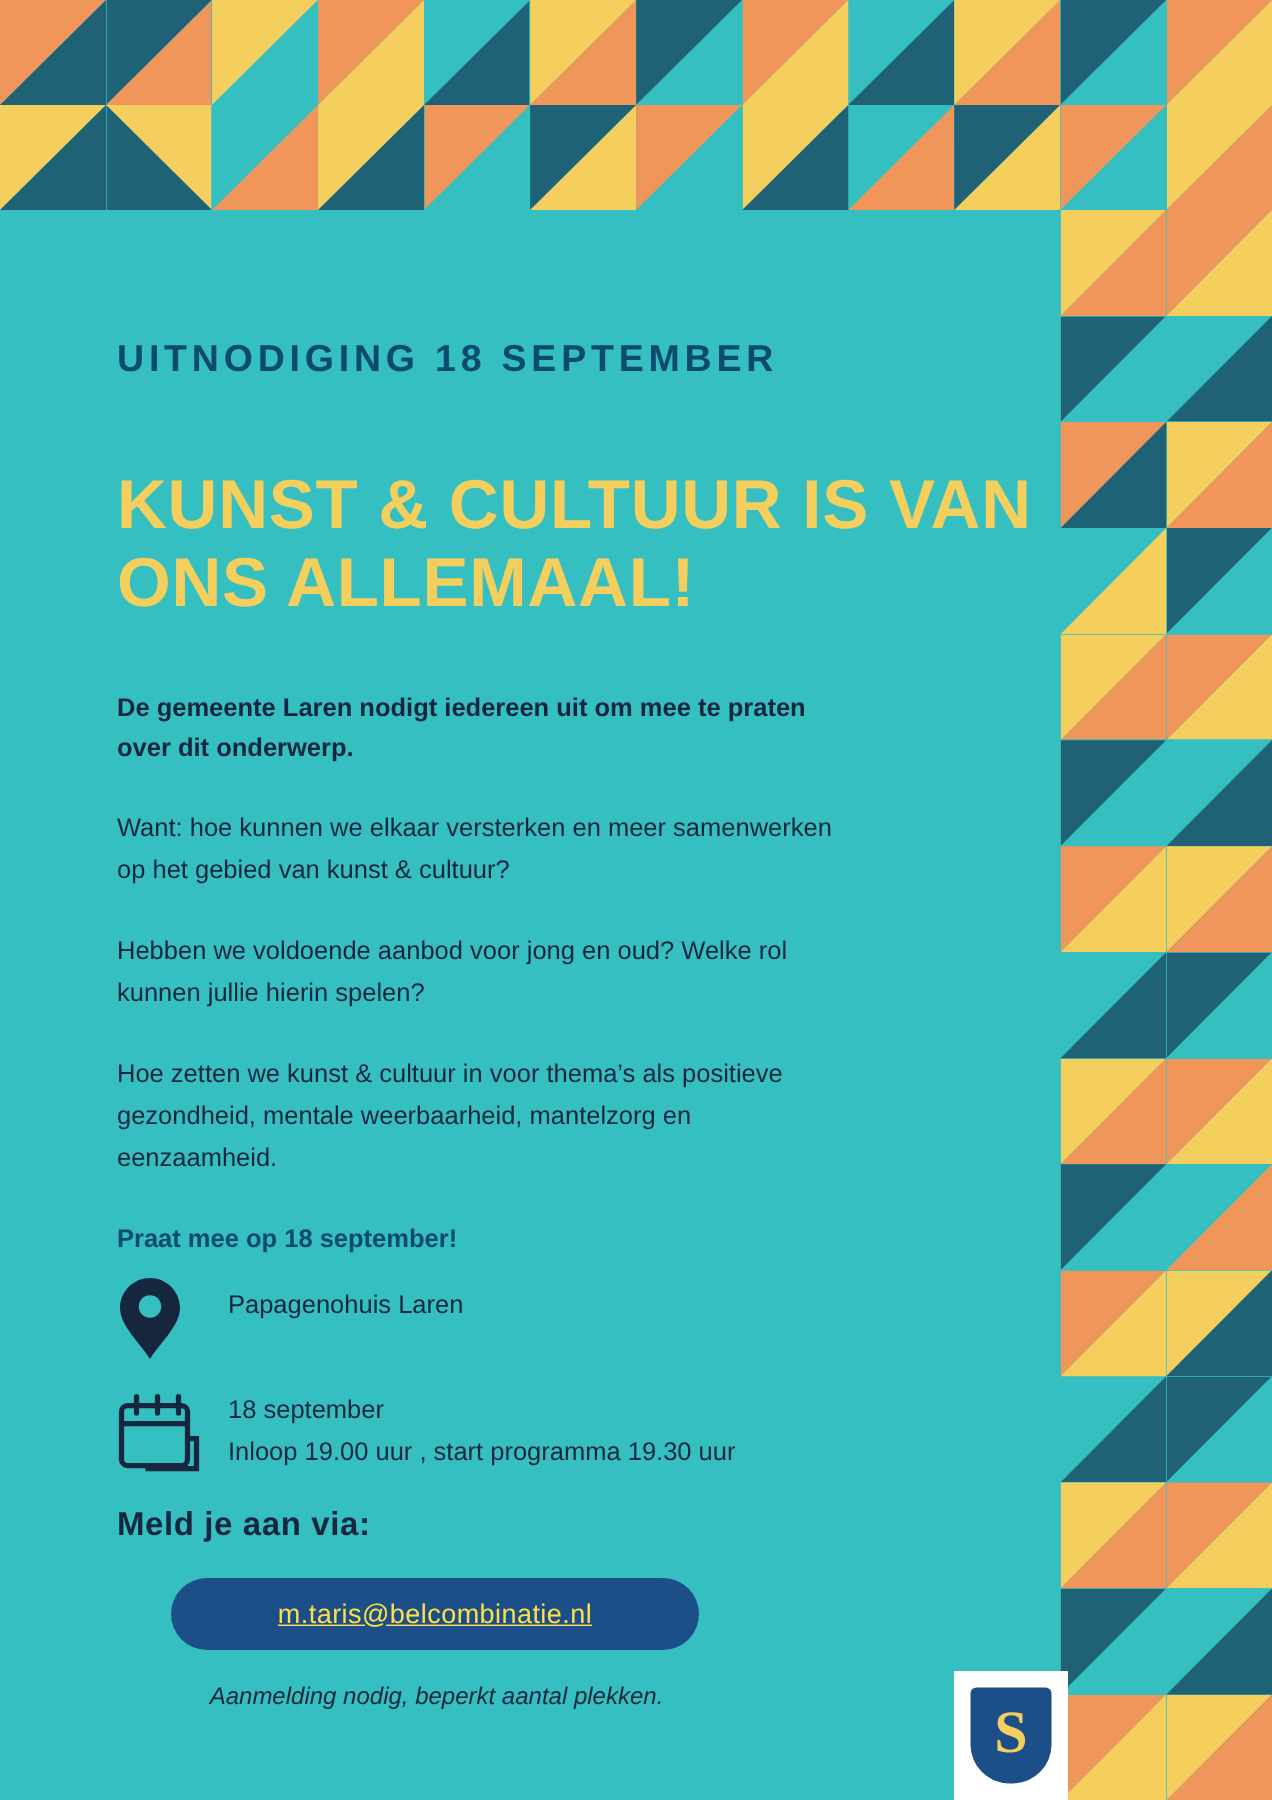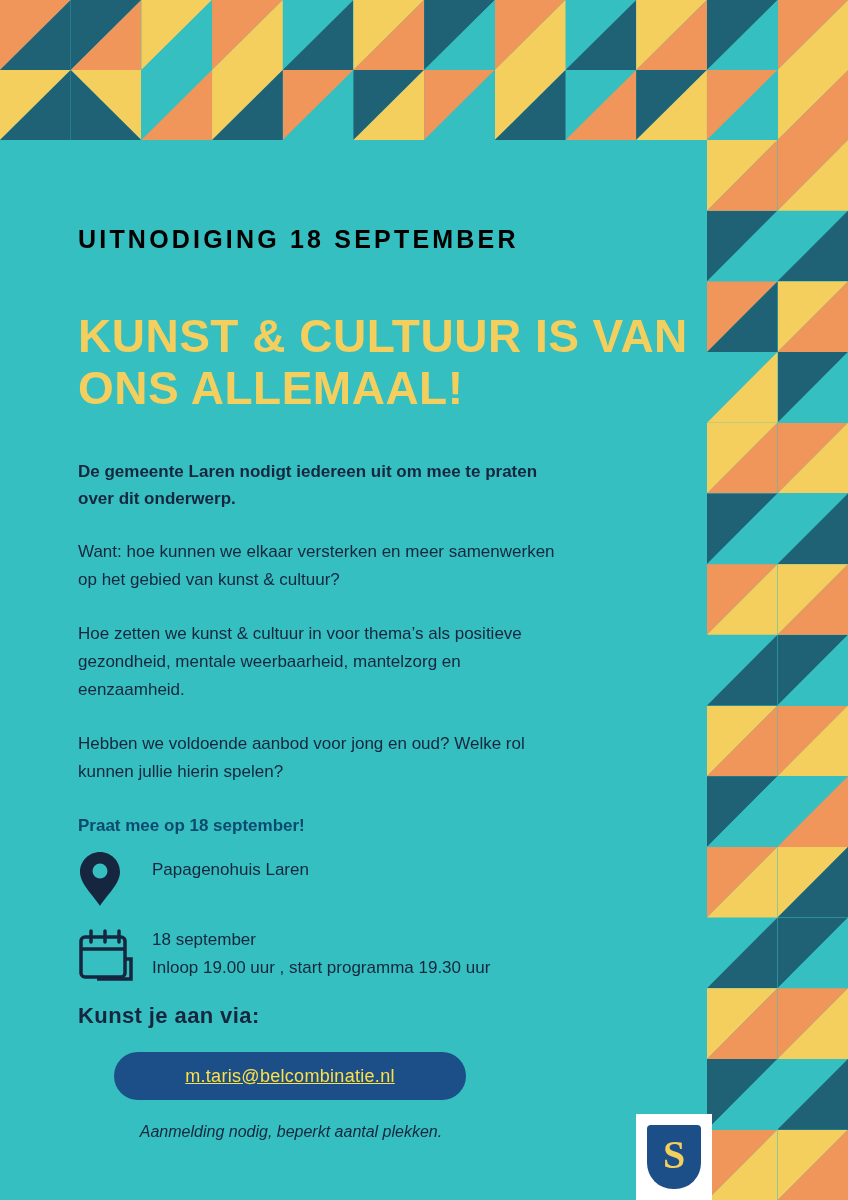--- a/index.html
+++ b/index.html
@@ -63,21 +63,21 @@
     left: 78px;
     top: 0;
     width: 600px;
     height: 1200px;
   }
 
   .kicker {
     position: absolute;
     top: 225px;
     left: 0;
-    color: #000000;
+    color: #0c4a6e;
     font-size: 25px;
     font-weight: bold;
     letter-spacing: 3.2px;
   }
 
   .headline {
     position: absolute;
     top: 310px;
     left: 0;
     color: #f4cf5e;
@@ -459,22 +459,22 @@
 
   <div class="content">
 
     <div class="kicker">UITNODIGING 18 SEPTEMBER</div>
 
     <div class="headline">Kunst &amp; cultuur is van ons allemaal!</div>
 
     <div class="body-block">
       <p class="p-bold">De gemeente Laren nodigt iedereen uit om mee te praten over dit onderwerp.</p>
       <p class="p-reg">Want: hoe kunnen we elkaar versterken en meer samenwerken op het gebied van kunst &amp; cultuur?</p>
+      <p class="p-reg">Hebben we voldoende aanbod voor jong en oud? Welke rol kunnen jullie hierin spelen?</p>
       <p class="p-reg">Hoe zetten we kunst &amp; cultuur in voor thema’s als positieve gezondheid, mentale weerbaarheid, mantelzorg en eenzaamheid.</p>
-      <p class="p-reg">Hebben we voldoende aanbod voor jong en oud? Welke rol kunnen jullie hierin spelen?</p>
       <p class="p-cta">Praat mee op 18 september!</p>
     </div>
 
     <div class="details">
 
       <div class="detail-row">
         <div class="detail-icon">
           <svg width="44" height="58" viewBox="0 0 44 58">
             <path d="M22 2 C11 2 2 11 2 22 C2 34 16 46 22 56 C28 46 42 34 42 22 C42 11 33 2 22 2 Z" fill="#16263f"></path>
             <circle cx="22" cy="21" r="7.5" fill="#35bfc0"></circle>
@@ -495,21 +495,21 @@
           </svg>
         </div>
         <div>
           <div class="detail-text" style="padding-top:0">18 september</div>
           <div class="detail-text" style="padding-top:0">Inloop 19.00 uur , start programma 19.30 uur</div>
         </div>
       </div>
 
     </div>
 
-    <div class="signup-title">Kunst je aan via:</div>
+    <div class="signup-title">Meld je aan via:</div>
 
     <a class="email-pill" href="#">
       <span>m.taris@belcombinatie.nl</span>
     </a>
 
     <div class="note">Aanmelding nodig, beperkt aantal plekken.</div>
 
   </div>
 
   <div class="logo">

